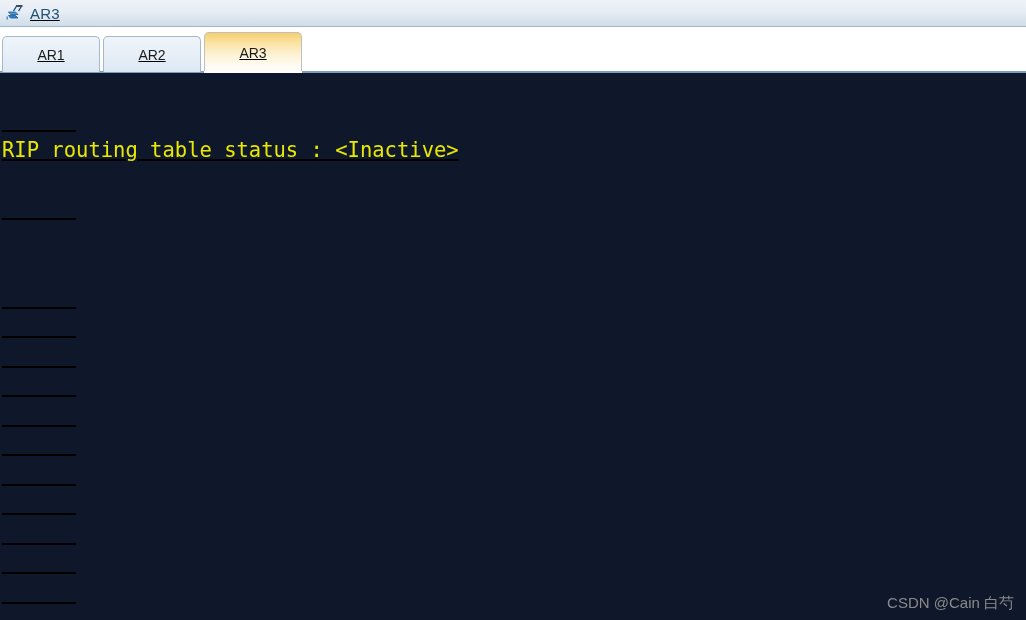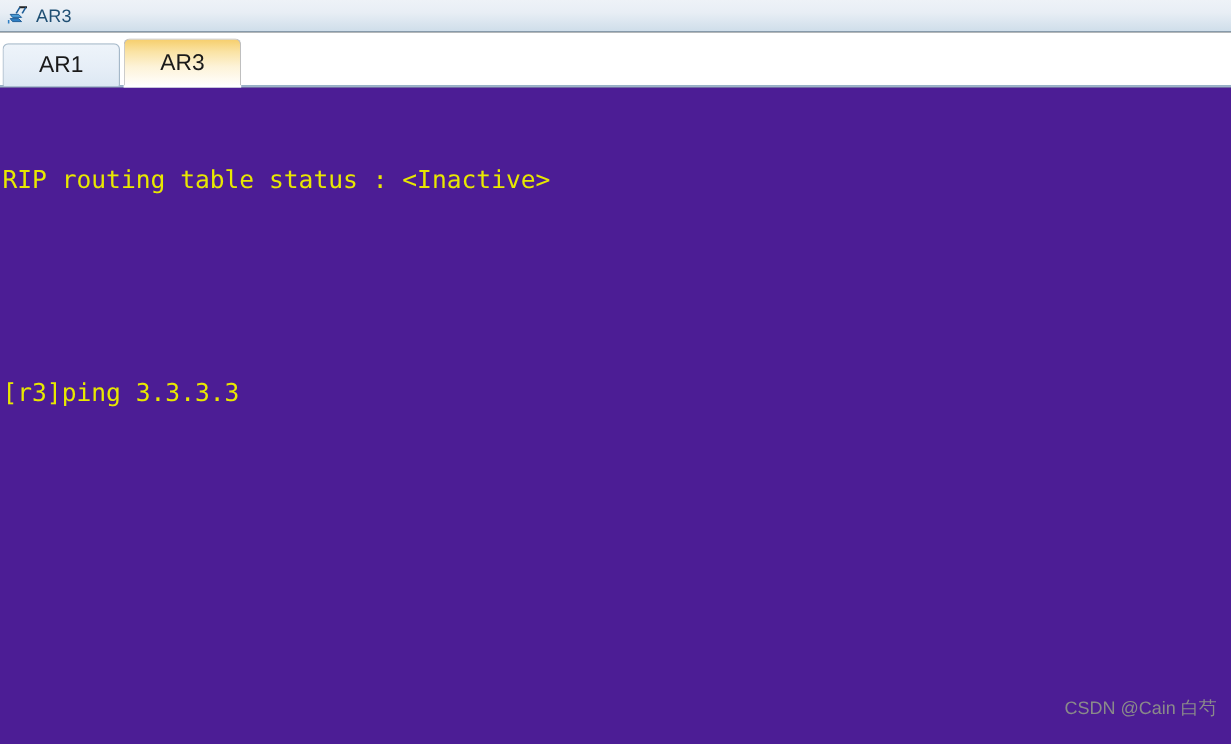--- a/index.html
+++ b/index.html
@@ -15,20 +15,21 @@
   }
 
   
   .window {
     width: 1026px;
     height: 620px;
     position: relative;
     display: flex;
     flex-direction: column;
     background: #000000;
+    text-decoration: underline;
   }
 
   
   .titlebar {
     height: 27px;
     min-height: 27px;
     background: linear-gradient(to bottom, #eef2f7 0%, #e8eef5 40%, #cfdeea 100%);
     border-bottom: 1px solid #9fb6c9;
     display: flex;
     align-items: center;
@@ -72,21 +73,21 @@
     width: 98px;
     height: 38px;
     margin-right: 3px;
     box-sizing: border-box;
     border: 1px solid #a5b8c9;
     border-bottom: none;
     border-radius: 5px 5px 0 0;
     display: flex;
     align-items: center;
     justify-content: center;
-    font-size: 19px;
+    font-size: 14px;
     color: #1a1a1a;
     font-family: "Liberation Sans", sans-serif;
     position: relative;
     z-index: 1;
     cursor: default;
   }
   .tab.inactive {
     background: linear-gradient(to bottom, #eef4fa 0%, #e6eef7 55%, #dce8f3 100%);
     height: 36px;
   }
@@ -100,21 +101,21 @@
     content: "";
     position: absolute;
     left: -1px; right: -1px; bottom: -1px;
     height: 2px;
     background: #ffffff;
   }
 
   
   .terminal {
     flex: 1 1 auto;
-    background: #4c1d95;
+    background: #0f172a;
     position: relative;
     overflow: hidden;
     padding: 4px 0 0 2px;
     box-sizing: border-box;
   }
   .term-lines {
     font-family: "DejaVu Sans Mono", "Liberation Mono", monospace;
     font-size: 20.5px;
     line-height: 29.5px;
     color: #e8e800;
@@ -123,21 +124,21 @@
   }
   .term-line {
     height: 29.5px;
     white-space: pre;
   }
 
   
   .watermark {
     position: absolute;
     right: 12px;
-    bottom: 20px;
+    bottom: 7px;
     font-family: "Liberation Sans", sans-serif;
     font-size: 15px;
     color: #8a8a8a;
     white-space: pre;
   }
 </style>
 </head>
 <body>
 
 <div class="window">
@@ -153,30 +154,32 @@
         <path d="M2.2 13.6 L2.2 16.6" stroke="#2f7fc4" stroke-width="1.3" fill="none"></path>
       </svg>
     </span>
     <span class="title-text">AR3</span>
   </div>
 
   <div class="tabstrip">
     <div class="tab inactive">
       <span>AR1</span>
     </div>
+    <div class="tab inactive">
+      <span>AR2</span>
+    </div>
     <div class="tab active">
       <span>AR3</span>
     </div>
   </div>
 
   <div class="terminal">
     <div class="term-lines">
       <div class="term-line">RIP routing table status : &lt;Inactive&gt;</div>
       <div class="term-line"></div>
-      <div class="term-line">[r3]ping 3.3.3.3</div>
       
       
       
       
       
       
       
       
       
       

